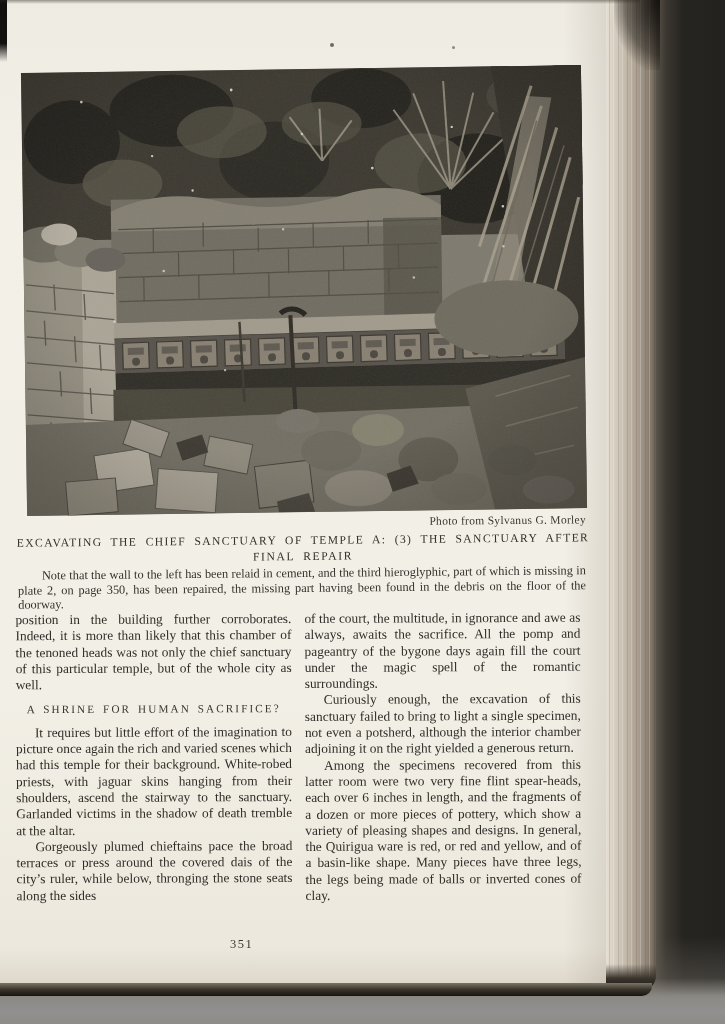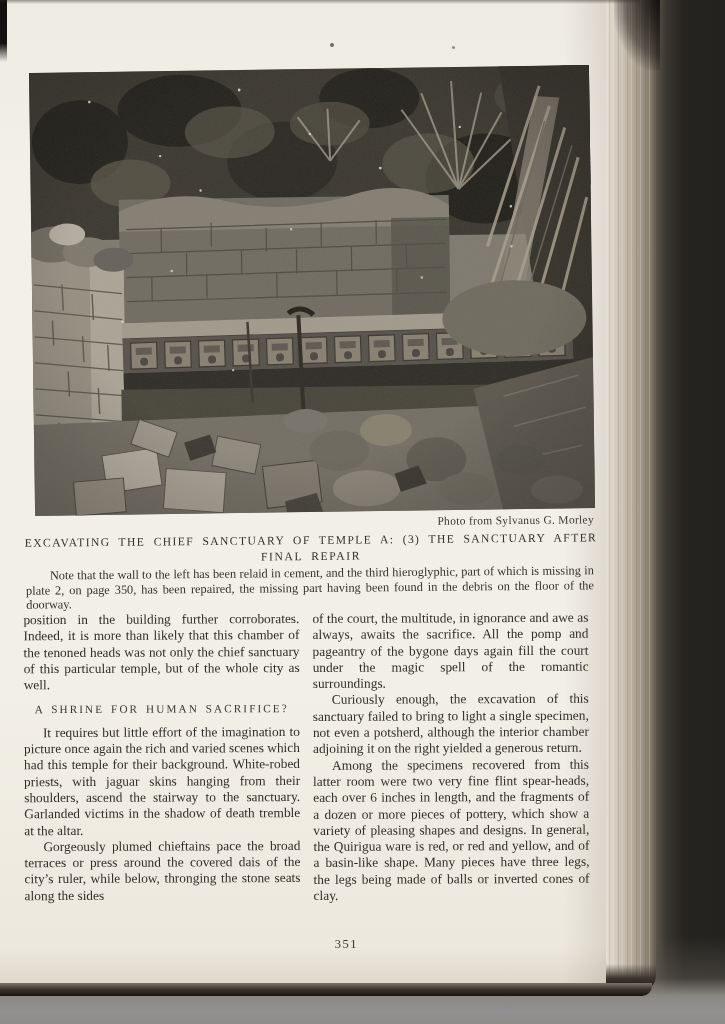--- a/index.html
+++ b/index.html
@@ -53,21 +53,21 @@
   }
   .edge-top-shade{
     position:absolute;left:0;top:0;width:640px;height:4px;z-index:6;
     background:linear-gradient(180deg,rgba(44,40,34,.45),rgba(44,40,34,0));
   }
   .speck{position:absolute;border-radius:50%;z-index:7;}
   .speck.s1{left:330px;top:43px;width:4px;height:4px;background:#6f6b60;}
   .speck.s2{left:452px;top:46px;width:3px;height:3px;background:#8e897d;}
 
   
-  .content{position:absolute;left:8px;top:0;width:606px;height:986px;z-index:8;color:#34322d;padding-left:12px;}
+  .content{position:absolute;left:0;top:0;width:606px;height:986px;z-index:8;color:#34322d;padding-left:12px;}
   .photo-frame{
     position:absolute;left:24px;top:69px;width:560px;height:443px;
     transform:rotate(-0.8deg);transform-origin:50% 50%;
     background:#777369;
   }
   .photo-frame svg{display:block;width:560px;height:443px;}
   .credit{
     position:absolute;left:24px;top:516px;width:562px;text-align:right;
     font-size:11.5px;letter-spacing:.3px;color:#3b3833;
     transform:rotate(-0.55deg);
@@ -94,21 +94,21 @@
     transform:rotate(-0.25deg);
   }
   .col{width:276px;}
   .col p{margin:0;text-indent:19px;}
   .col p.cont{text-indent:0;}
   .shrine-heading{
     text-align:center;font-size:11.2px;letter-spacing:2.1px;word-spacing:2px;
     margin:8px 0 7px 0;color:#3a3731;white-space:nowrap;
   }
   .pagenum{
-    position:absolute;left:230px;top:937px;width:120px;text-align:right;
+    position:absolute;left:230px;top:937px;width:120px;text-align:left;
     font-size:12.5px;letter-spacing:1.5px;color:#3b3833;
   }
 </style>
 </head>
 <body>
 
 <div class="floor"></div>
 <div class="black-right"></div>
 <div class="page-stack"></div>
 <div class="page-bottom-edge"></div>

